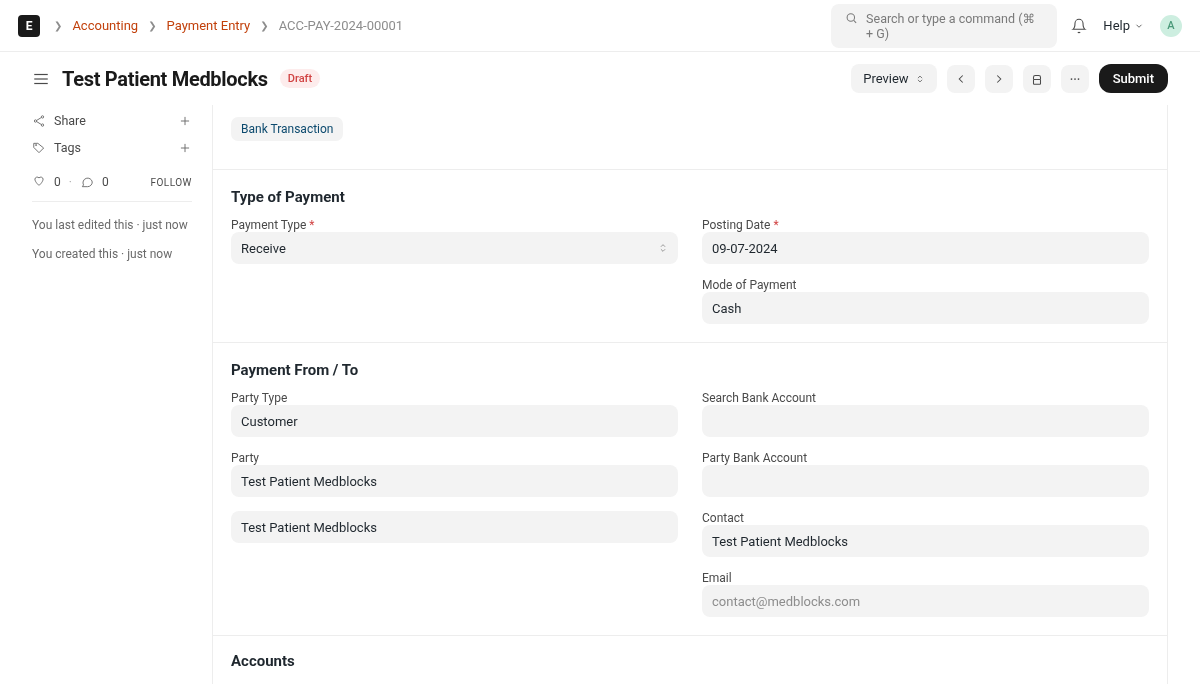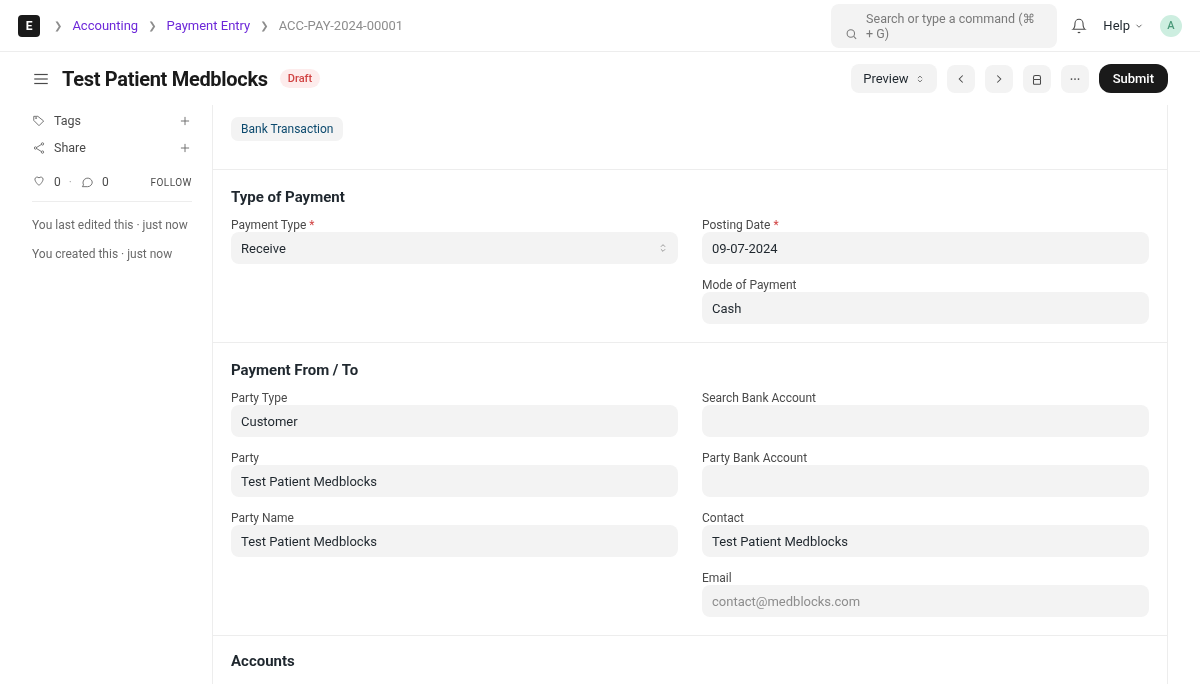--- a/index.html
+++ b/index.html
@@ -29,26 +29,26 @@
   font-size: 12px;
 }
 .breadcrumb {
   display: flex;
   align-items: center;
   gap: 10px;
   margin-left: 14px;
   flex: 1;
   font-size: 13px;
 }
-.breadcrumb a { color: #6d28d9; text-decoration: none; cursor: pointer; }
+.breadcrumb a { color: #c2410c; text-decoration: none; cursor: pointer; }
 .breadcrumb .muted { color: #8d8d8d; }
 .chev { color: #8d8d8d; font-size: 10px; }
 .search-box {
   display: flex;
-  align-items: flex-end;
+  align-items: flex-start;
   gap: 8px;
   background: #f3f3f3;
   border-radius: 8px;
   padding: 7px 14px;
   width: 226px;
   color: #7a7a7a;
   font-size: 12.5px;
 }
 .search-icon { width: 14px; height: 14px; stroke: #7a7a7a; fill: none; stroke-width: 2; }
 .topbar-right { display: flex; align-items: center; gap: 16px; margin-left: 14px; }
@@ -225,40 +225,40 @@
           </div>
         <div class="btn-submit">Submit</div>
       </div>
     </div>
 
     <div style="display:flex; gap:20px;">
       <div class="sidebar">
         <div class="side-item">
           <div class="label-wrap">
             <svg viewBox="0 0 24 24">
-                <path d="M20 12l-8 8-9-9V4h7z"></path>
-                <circle cx="7" cy="7" r="1"></circle>
-              </svg>
-            <span>Tags</span>
-          </div>
-          <svg class="plus-icon" viewBox="0 0 24 24">
-              <line x1="12" y1="5" x2="12" y2="19"></line>
-              <line x1="5" y1="12" x2="19" y2="12"></line>
-            </svg>
-        </div>
-        <div class="side-item">
-          <div class="label-wrap">
-            <svg viewBox="0 0 24 24">
                 <circle cx="18" cy="5" r="2"></circle>
                 <circle cx="6" cy="12" r="2"></circle>
                 <circle cx="18" cy="19" r="2"></circle>
                 <line x1="8" y1="11" x2="16" y2="6"></line>
                 <line x1="8" y1="13" x2="16" y2="18"></line>
               </svg>
             <span>Share</span>
+          </div>
+          <svg class="plus-icon" viewBox="0 0 24 24">
+              <line x1="12" y1="5" x2="12" y2="19"></line>
+              <line x1="5" y1="12" x2="19" y2="12"></line>
+            </svg>
+        </div>
+        <div class="side-item">
+          <div class="label-wrap">
+            <svg viewBox="0 0 24 24">
+                <path d="M20 12l-8 8-9-9V4h7z"></path>
+                <circle cx="7" cy="7" r="1"></circle>
+              </svg>
+            <span>Tags</span>
           </div>
           <svg class="plus-icon" viewBox="0 0 24 24">
               <line x1="12" y1="5" x2="12" y2="19"></line>
               <line x1="5" y1="12" x2="19" y2="12"></line>
             </svg>
         </div>
 
         <div class="stats-row">
           <svg viewBox="0 0 24 24">
               <path d="M19 7c0 5-7 11-7 11S5 12 5 7a4 4 0 0 1 7-2 4 4 0 0 1 7 2z"></path>
@@ -334,21 +334,20 @@
                     <span>Test  Patient Medblocks</span>
                   </div>
               </div>
               <div class="field">
                 <div class="field-label">Party Bank Account</div>
                 <div class="field-input">
                     <span></span>
                   </div>
               </div>
               <div class="field">
-                <div class="field-label">Party Name</div>
                 <div class="field-input">
                     <span>Test  Patient Medblocks</span>
                   </div>
               </div>
               <div class="field">
                 <div class="field-label">Contact</div>
                 <div class="field-input">
                     <span>Test Patient Medblocks</span>
                   </div>
               </div>

